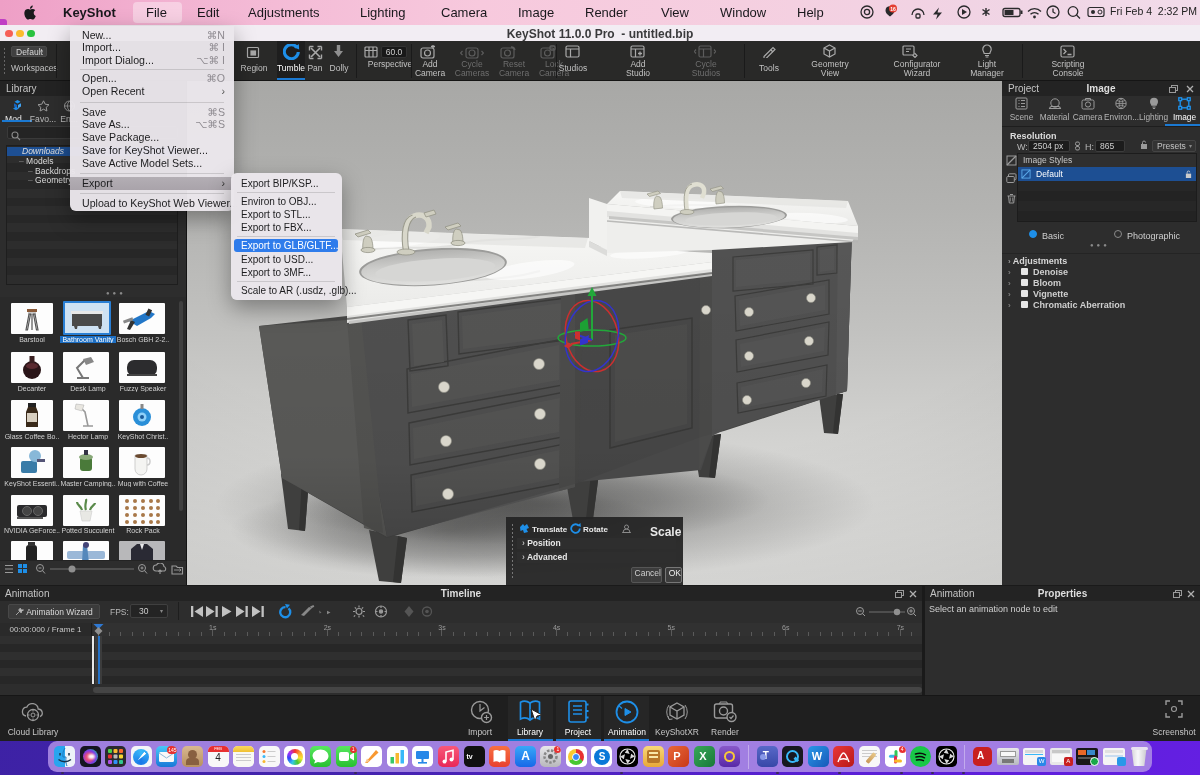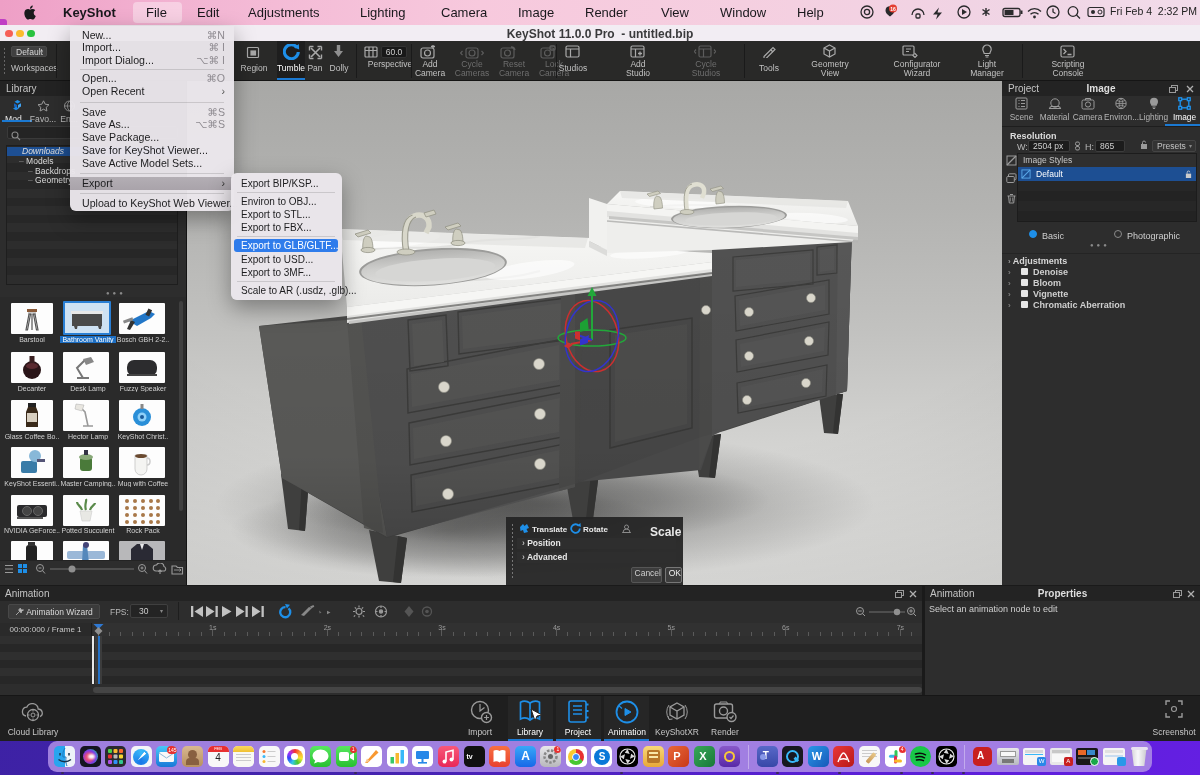--- a/index.html
+++ b/index.html
@@ -770,20 +770,21 @@
     <div class="ck" style="left:19px;top:209px"></div>
     <div class="prow" style="left:31px;top:208px;font-weight:bold">Vignette</div>
  <div class="prow" style="left:6px;top:219px"><span class="arr">›</span></div>
     <div class="ck" style="left:19px;top:220px"></div>
     <div class="prow" style="left:31px;top:219px;font-weight:bold">Chromatic Aberration</div>
 </div>
 <div style="position:absolute;left:0;top:585px;width:1200px;height:110px;background:#1a1a1a"></div>
 
 <div id="timeline" class="panel">
  <div class="phead" style="padding-left:5px">Animation</div>
+ <div class="ptitle">Timeline</div>
  <svg style="position:absolute;right:18px;top:4px" width="9" height="8" viewBox="0 0 9 8">
       <rect x="2.5" y="0.5" width="6" height="5" fill="none" stroke="#9a9a9a"></rect>
       <rect x="0.5" y="2.5" width="6" height="5" fill="#232323" stroke="#9a9a9a"></rect>
     </svg>
  <svg style="position:absolute;right:5px;top:4px" width="8" height="8" viewBox="0 0 8 8">
       <path d="M1 1l6 6M7 1l-6 6" stroke="#b0b0b0" stroke-width="1.3"></path>
     </svg>
  <div id="tlbtn"><svg width="9" height="9" viewBox="0 0 9 9" style="vertical-align:-1px">
         <path d="M1 8l5-5M5 1l.7 1.8L8.5 3 6.7 4 6 6 5.3 4 3.5 3l1.8-.7z" stroke="#bbb" fill="#bbb" stroke-width=".8"></path>
       </svg> Animation Wizard</div>

